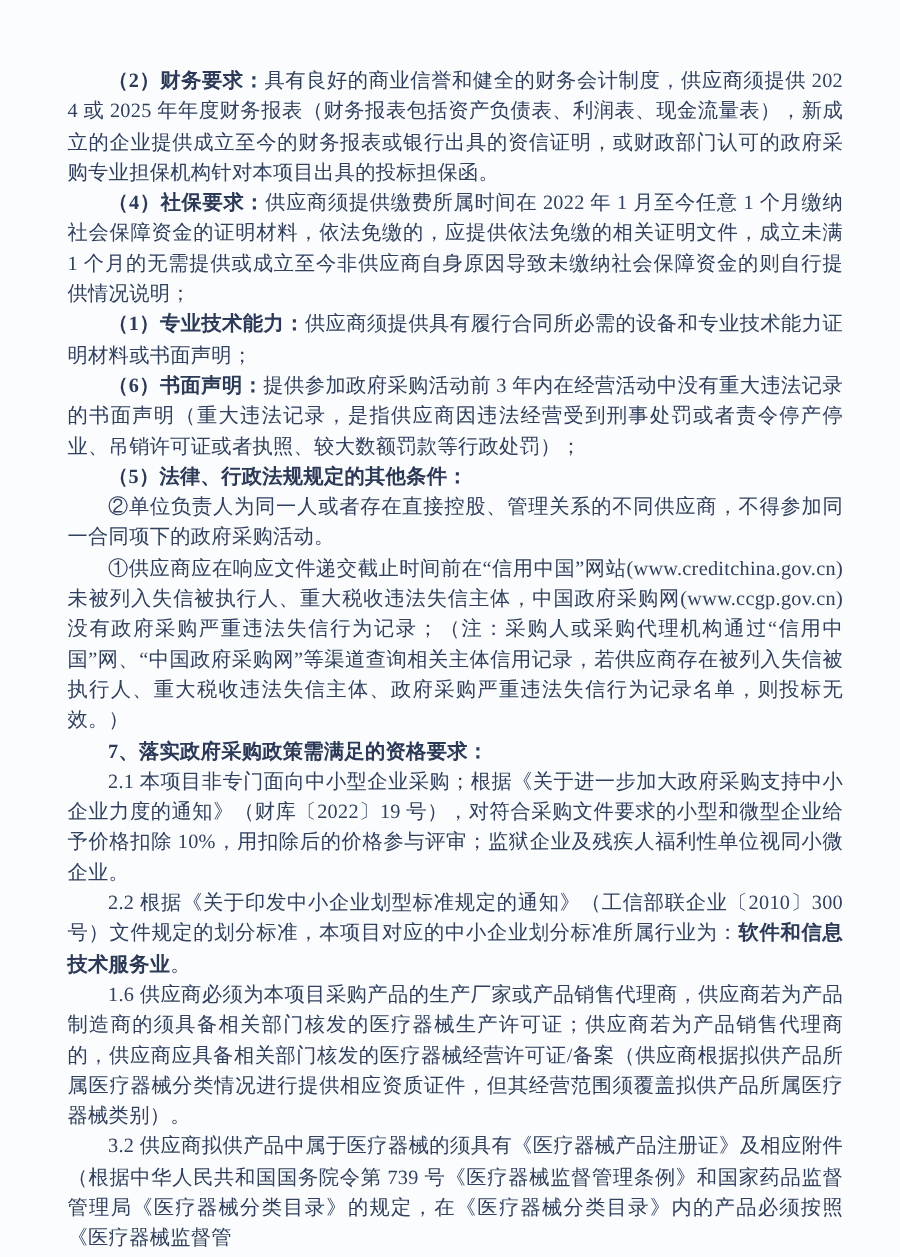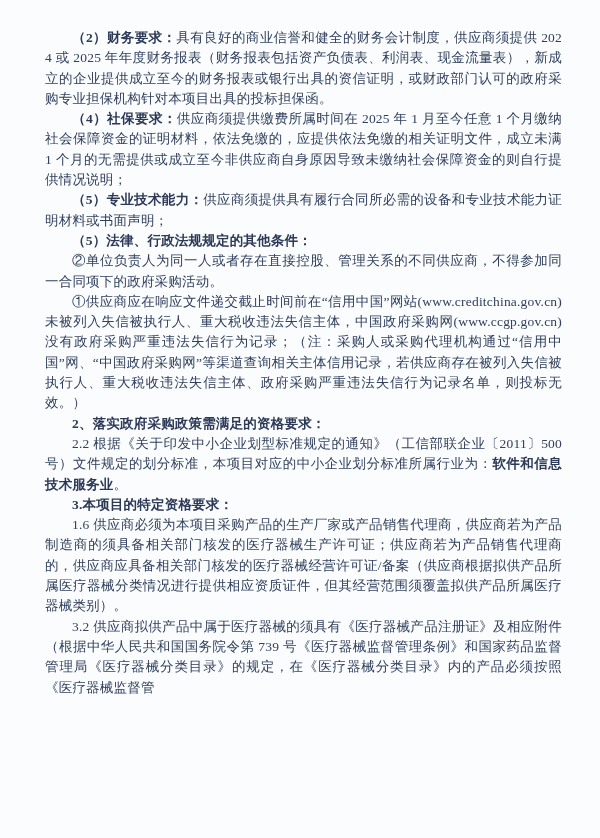--- a/index.html
+++ b/index.html
@@ -11,21 +11,21 @@
     height: 838px;
     background: #eef0f3;
     overflow: hidden;
     font-family: "Liberation Serif", serif;
   }
   .page {
     box-sizing: border-box;
     width: 600px;
     height: 838px;
     background: #fbfcfd;
-    padding: 28px 38px 30px 45px;
+    padding: 44px 38px 30px 45px;
     color: #31405e;
   }
   .doc-body {
     font-size: 13.5px;
     line-height: 20.3px;
     text-align: justify;
     letter-spacing: 0.2px;
   }
   .para {
     margin: 0;
@@ -39,36 +39,37 @@
 </style>
 </head>
 <body>
 
 <div class="page">
   <div class="doc-body">
 
     <p class="para"><b>（2）财务要求：</b><span>具有良好的商业信誉和健全的财务会计制度，供应商须提供 2024 或 2025 年年度财务报表（财务报表包括资产负债表、利润表、现金流量表），新成立的企业提供成立至今的财务报表或银行出具的资信证明，或财政部门认可的政府采购专业担保机构针对本项目出具的投标担保函。</span></p>
 
 
-    <p class="para"><b>（4）社保要求：</b><span>供应商须提供缴费所属时间在 2025 年 1 月至今任意 1 个月缴纳社会保障资金的证明材料，依法免缴的，应提供依法免缴的相关证明文件，成立未满 1 个月的无需提供或成立至今非供应商自身原因导致未缴纳社会保障资金的则自行提供情况说明；</span></p>
+    <p class="para"><b>（4）社保要求：</b><span>供应商须提供缴费所属时间在 2022 年 1 月至今任意 1 个月缴纳社会保障资金的证明材料，依法免缴的，应提供依法免缴的相关证明文件，成立未满 1 个月的无需提供或成立至今非供应商自身原因导致未缴纳社会保障资金的则自行提供情况说明；</span></p>
 
-    <p class="para"><b>（5）专业技术能力：</b><span>供应商须提供具有履行合同所必需的设备和专业技术能力证明材料或书面声明；</span></p>
+    <p class="para"><b>（1）专业技术能力：</b><span>供应商须提供具有履行合同所必需的设备和专业技术能力证明材料或书面声明；</span></p>
 
+    <p class="para"><b>（6）书面声明：</b><span>提供参加政府采购活动前 3 年内在经营活动中没有重大违法记录的书面声明（重大违法记录，是指供应商因违法经营受到刑事处罚或者责令停产停业、吊销许可证或者执照、较大数额罚款等行政处罚）；</span></p>
 
     <p class="para"><b>（5）法律、行政法规规定的其他条件：</b><span></span></p>
 
     <p class="para"><b></b><span>②单位负责人为同一人或者存在直接控股、管理关系的不同供应商，不得参加同一合同项下的政府采购活动。</span></p>
 
     <p class="para"><b></b><span>①供应商应在响应文件递交截止时间前在“信用中国”网站(www.creditchina.gov.cn)未被列入失信被执行人、重大税收违法失信主体，中国政府采购网(www.ccgp.gov.cn)没有政府采购严重违法失信行为记录；（注：采购人或采购代理机构通过“信用中国”网、“中国政府采购网”等渠道查询相关主体信用记录，若供应商存在被列入失信被执行人、重大税收违法失信主体、政府采购严重违法失信行为记录名单，则投标无效。）</span></p>
 
-    <p class="para"><b>2、落实政府采购政策需满足的资格要求：</b><span></span></p>
+    <p class="para"><b>7、落实政府采购政策需满足的资格要求：</b><span></span></p>
 
+    <p class="para"><b></b><span>2.1 本项目非专门面向中小型企业采购；根据《关于进一步加大政府采购支持中小企业力度的通知》（财库〔2022〕19 号），对符合采购文件要求的小型和微型企业给予价格扣除 10%，用扣除后的价格参与评审；监狱企业及残疾人福利性单位视同小微企业。</span></p>
 
-    <p class="para"><b></b><span>2.2 根据《关于印发中小企业划型标准规定的通知》（工信部联企业〔2011〕500 号）文件规定的划分标准，本项目对应的中小企业划分标准所属行业为：</span><b>软件和信息技术服务业</b><span>。</span></p>
+    <p class="para"><b></b><span>2.2 根据《关于印发中小企业划型标准规定的通知》（工信部联企业〔2010〕300 号）文件规定的划分标准，本项目对应的中小企业划分标准所属行业为：</span><b>软件和信息技术服务业</b><span>。</span></p>
 
-    <p class="para"><b>3.本项目的特定资格要求：</b><span></span></p>
 
     <p class="para"><b></b><span>1.6 供应商必须为本项目采购产品的生产厂家或产品销售代理商，供应商若为产品制造商的须具备相关部门核发的医疗器械生产许可证；供应商若为产品销售代理商的，供应商应具备相关部门核发的医疗器械经营许可证/备案（供应商根据拟供产品所属医疗器械分类情况进行提供相应资质证件，但其经营范围须覆盖拟供产品所属医疗器械类别）。</span></p>
 
     <p class="para"><b></b><span>3.2 供应商拟供产品中属于医疗器械的须具有《医疗器械产品注册证》及相应附件（根据中华人民共和国国务院令第 739 号《医疗器械监督管理条例》和国家药品监督管理局《医疗器械分类目录》的规定，在《医疗器械分类目录》内的产品必须按照《医疗器械监督管</span></p>
 
   </div>
 </div>
 
 </body></html>

